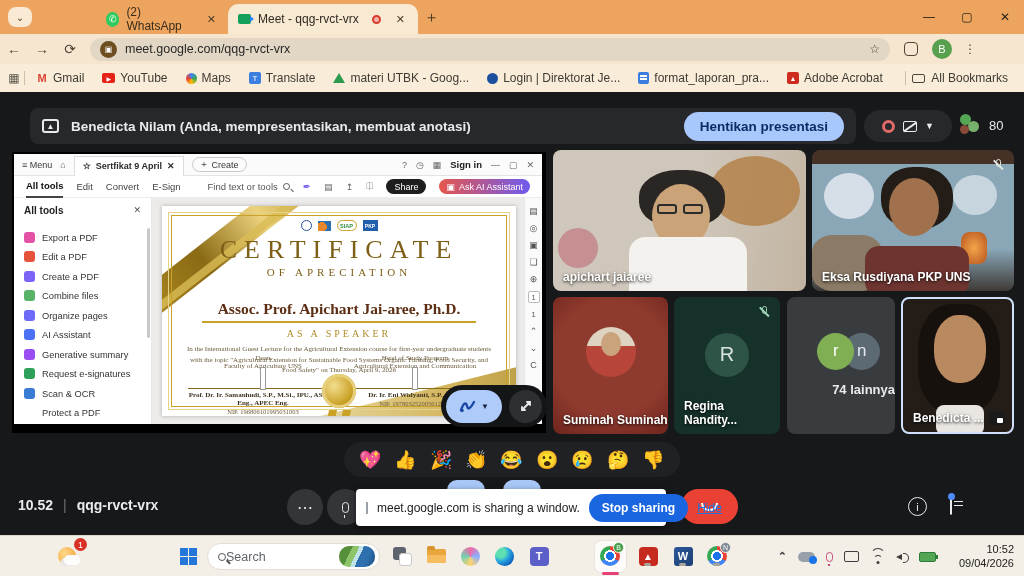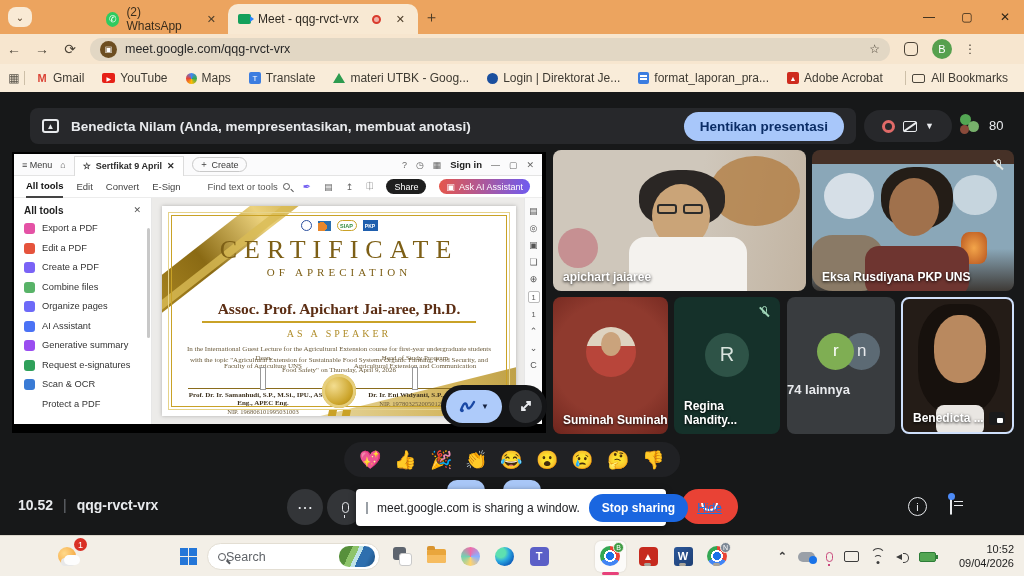--- a/index.html
+++ b/index.html
@@ -74,21 +74,21 @@
 .findg{margin-left:auto;display:flex;align-items:center;gap:5px;color:#555}
 .mag{width:7px;height:7px;border:1.4px solid #555;border-radius:50%;position:relative}
 .mag:after{content:"";position:absolute;left:6px;top:6px;width:4px;height:1.4px;background:#555;transform:rotate(45deg)}
 .sigpen{color:#6f5bf0;font-size:10px}
 .gico{color:#666;font-size:9px}
 .sharepill{background:#1e1e1e;color:#fff;border-radius:9px;height:15px;display:flex;align-items:center;padding:0 8px;font-size:9px}
 .aipill{background:linear-gradient(90deg,#e5564b,#6f5bf0);color:#fff;border-radius:9px;height:15px;display:flex;align-items:center;padding:0 7px;gap:4px;font-size:9px}
 .acr-side{position:absolute;left:0;top:44px;bottom:0;width:138px;background:#fff;border-right:1px solid #e7e7e7;padding:7px 10px}
 .sidehead{display:flex;font-size:10px;font-weight:bold;color:#1f1f1f;margin-bottom:7px}
 .sidehead i{margin-left:auto;font-weight:normal;color:#555;font-size:9px}
-.tool{display:flex;align-items:flex-start;gap:7px;font-size:9.3px;color:#333;height:19.5px}
+.tool{display:flex;align-items:flex-end;gap:7px;font-size:9.3px;color:#333;height:19.5px}
 .ti{width:11px;height:11px;border-radius:3px;flex:none}
 .tool:nth-of-type(1) .ti{background:#4b9bf5}.tool:nth-of-type(2) .ti{background:#e452a5}
 .tool:nth-of-type(3) .ti{background:#e5533c}.tool:nth-of-type(4) .ti{background:#7a63f6}
 .tool:nth-of-type(5) .ti{background:#58b368}.tool:nth-of-type(6) .ti{background:#6d6af8}
 .tool:nth-of-type(7) .ti{background:#4b72f5}.tool:nth-of-type(8) .ti{background:#9a4df0}
 .tool:nth-of-type(9) .ti{background:#2fa05a}.tool:nth-of-type(10) .ti{background:#3a7bd5}
 .sscroll{position:absolute;right:1px;top:30px;width:3px;height:110px;background:#c8c8c8;border-radius:2px}
 .acr-doc{position:absolute;left:138px;top:44px;right:0;bottom:0;background:#ecebe9}
 .acr-rail{position:absolute;right:0;top:0;bottom:0;width:18px;background:#fafafa;border-left:1px solid #e7e7e7;display:flex;flex-direction:column;align-items:center;gap:7px;padding-top:8px;color:#555;font-size:9px}
 .pgbox{border:1px solid #bbb;border-radius:2px;width:12px;height:12px;display:flex;align-items:center;justify-content:center;font-size:7.5px;background:#fff}
@@ -132,21 +132,21 @@
 .t-api{background:linear-gradient(100deg,#cfc7bb 0 55%,#c2b4a2)}
 .blob{position:absolute;border-radius:50%}
 .t-eksa{background:linear-gradient(180deg,#463127 0 10%,#8aa7b8 10% 70%,#3e3a36)}
 .t-sum{background:radial-gradient(circle at 50% 45%,#8f3a2e 0 60%,#6e251d)}
 .t-reg{background:#15312a}
 .t-oth{background:#393c3f}
 .t-ben{border:2px solid #cfe0fb;background:#241c17}
 .circleR{position:absolute;left:50%;top:42%;transform:translate(-50%,-50%);width:44px;height:44px;border-radius:50%;background:#2e5347;color:#d9e4de;font-size:20px;display:flex;align-items:center;justify-content:center}
 .oth-r{position:absolute;left:28%;top:26%;width:37px;height:37px;border-radius:50%;background:#7fae53;color:#fff;font-size:17px;display:flex;align-items:center;justify-content:center;z-index:2}
 .oth-n{position:absolute;left:52%;top:26%;width:37px;height:37px;border-radius:50%;background:#5c6a74;color:#e8eaed;font-size:17px;display:flex;align-items:center;justify-content:center}
-.oth-lbl{position:absolute;left:0;right:0;top:62%;text-align:left;color:#e8eaed;font-size:13px;font-weight:bold}
+.oth-lbl{position:absolute;left:0;right:0;top:62%;text-align:right;color:#e8eaed;font-size:13px;font-weight:bold}
 .pip{position:absolute;right:7px;bottom:7px;width:16px;height:13px;background:rgba(25,26,28,.85);border-radius:3px;z-index:4}
 .pip:after{content:"";position:absolute;right:2.5px;bottom:2.5px;width:6px;height:4.5px;background:#fff;border-radius:1px}
 
 .emojibar{position:absolute;left:50%;top:350px;transform:translateX(-50%);height:35px;background:#202124;border-radius:18px;display:flex;align-items:center;gap:13px;padding:0 15px;font-size:18px;z-index:5}
 
 .controls{position:absolute;left:0;bottom:0;width:100%;height:55px}
 .cinfo{position:absolute;left:18px;top:17px;display:flex;align-items:center;gap:10px;color:#e8eaed;font-size:14px;font-weight:bold}
 .cinfo i{color:#6b6f75;font-weight:normal}
 .cbtn{position:absolute;top:9px;width:36px;height:36px;border-radius:50%;background:#333538;display:flex;align-items:center;justify-content:center;color:#e8eaed}
 .micbody{width:7px;height:11px;border:1.7px solid #e8eaed;border-radius:4px;position:relative}

